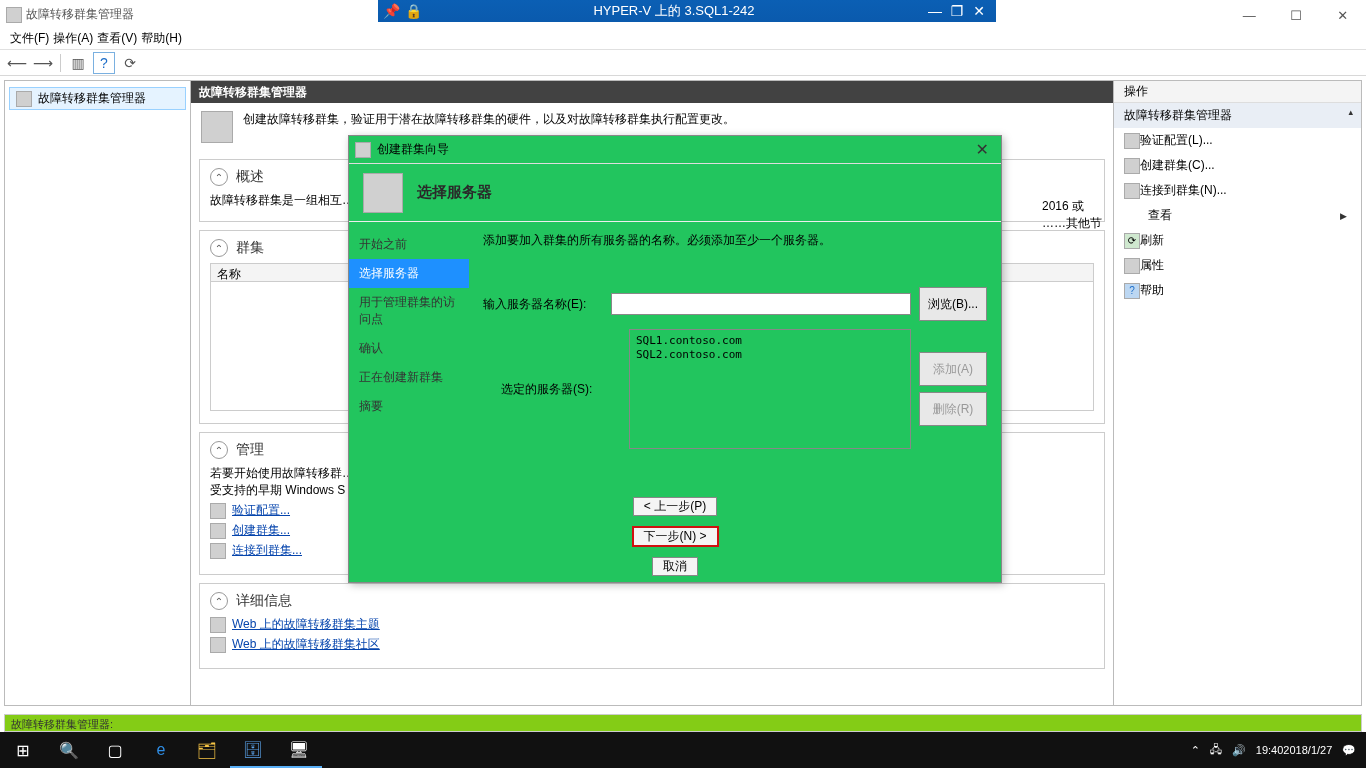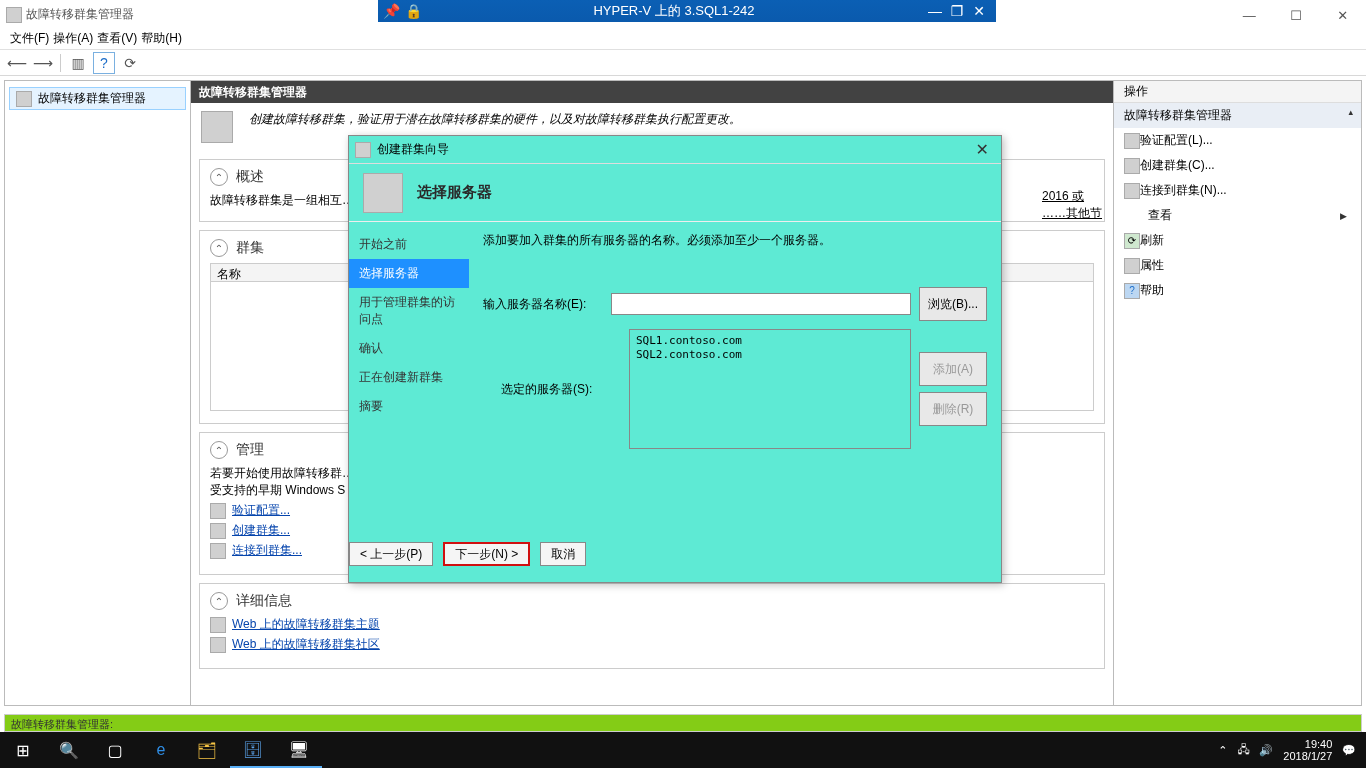--- a/index.html
+++ b/index.html
@@ -26,21 +26,21 @@
 
 .workarea { position: absolute; top: 76px; left: 0; right: 0; bottom: 58px; display: flex; border: 1px solid #bbb; margin: 4px; }
 
 .nav { width: 186px; border-right: 1px solid #bbb; background: #fff; padding: 6px 4px; }
 .nav-item { display: flex; align-items: center; gap: 6px; padding: 2px 6px; border: 1px solid transparent; }
 .nav-item.sel { background: #e5f3ff; border-color: #99d1ff; }
 .nav-item .ico { width: 16px; height: 16px; background: #d0d0d0; border: 1px solid #aaa; }
 
 .center { flex: 1; background: #fff; position: relative; padding: 0; overflow: hidden; }
 .center-hdr { background: #424242; height: 22px; display: flex; align-items: center; padding-left: 8px; color: #fff; font-weight: bold; font-size: 12px; }
-.center-intro { display: flex; gap: 16px; padding: 8px 10px; font-style: italic; }
+.center-intro { display: flex; gap: 10px; padding: 8px 10px; }
 .center-intro .big-ico { width: 32px; height: 32px; background: #d0d0d0; border: 1px solid #aaa; }
 .panel { margin: 8px; border: 1px solid #ccc; padding: 8px 10px 12px 10px; position: relative; }
 .panel-hdr { display: flex; align-items: center; gap: 8px; font-size: 14px; color: #333; margin-bottom: 6px; }
 .chev { width: 18px; height: 18px; border: 1px solid #999; border-radius: 50%; display: inline-flex; align-items: center; justify-content: center; font-size: 10px; color: #555; }
 .panel .link { color: #0645ad; text-decoration: underline; cursor: pointer; display: flex; gap: 6px; align-items: center; margin: 3px 0; }
 .panel .link .ico { width: 16px; height: 16px; background: #d0d0d0; border: 1px solid #aaa; }
 .cluster-table { margin-top: 4px; border: 1px solid #ccc; }
 .cluster-table .th { height: 18px; border-bottom: 1px solid #ccc; padding: 2px 6px; background: #f4f4f4; font-size: 12px; }
 .cluster-table .body { height: 128px; }
 
@@ -48,52 +48,52 @@
 .act-hdr { height: 22px; display: flex; align-items: center; padding-left: 10px; font-size: 12px; border-bottom: 1px solid #ddd; background: #f4f4f4; }
 .act-sec { background: #e9eef5; padding: 4px 10px; font-size: 12px; position: relative; }
 .act-sec::after { content: "▴"; position: absolute; right: 8px; top: 4px; font-size: 9px; color: #333; }
 .act-item { display: flex; align-items: center; padding: 4px 10px; font-size: 12px; cursor: default; }
 .act-item .ico { width: 16px; height: 16px; background: #d0d0d0; border: 1px solid #aaa; display:inline-flex; align-items:center; justify-content:center; font-size:10px; }
 .act-item.sub { justify-content: space-between; padding-right: 14px; }
 .act-item .arrow { font-size: 9px; color: #333; }
 
 .status { position: absolute; left: 4px; right: 4px; bottom: 36px; height: 18px; background: #84cc16; border: 1px solid #ccc; padding: 2px 6px; font-size: 11px; color: #333; }
 
-.dialog { position: absolute; top: 135px; left: 348px; width: 654px; height: 448px; background: #5eead4; border: 1px solid #888; box-shadow: 2px 2px 8px rgba(0,0,0,0.25); }
+.dialog { position: absolute; top: 135px; left: 348px; width: 654px; height: 448px; background: #22c55e; border: 1px solid #888; box-shadow: 2px 2px 8px rgba(0,0,0,0.25); }
 .dlg-title { height: 28px; display: flex; align-items: center; padding: 0 6px; border-bottom: 1px solid #ddd; justify-content: space-between; }
 .dlg-title .left { display: flex; align-items: center; gap: 6px; }
 .dlg-title .ico { width: 16px; height: 16px; background: #d0d0d0; border: 1px solid #aaa; }
 .dlg-close { font-size: 16px; padding: 0 6px; cursor: default; color: #333; }
 .dlg-hdr { height: 58px; display: flex; align-items: center; gap: 14px; padding: 8px 14px; border-bottom: 1px solid #eee; }
 .dlg-hdr .big-ico { width: 40px; height: 40px; background: #d0d0d0; border: 1px solid #aaa; }
 .dlg-hdr .txt { font-size: 15px; font-weight: bold; color: #2a2a2a; }
 .dlg-body { display: flex; height: 310px; }
 .dlg-side { width: 120px; border-right: 0; padding: 8px 0; }
 .dlg-step { padding: 6px 10px; font-size: 12px; color: #333; }
 .dlg-step.sel { background: #1e90ff; color: #fff; }
 .dlg-main { flex: 1; padding: 10px 14px; font-size: 12px; position: relative; }
 .dlg-row { display: flex; align-items: center; gap: 8px; margin: 8px 0; }
 .dlg-lbl { width: 120px; }
 .dlg-input { flex: 1; height: 22px; border: 1px solid #888; padding: 2px 4px; font-size: 12px; }
 .dlg-btn-sm { width: 68px; height: 34px; border: 1px solid #888; background: #e8e8e8; font-size: 12px; }
 .dlg-btn-sm:disabled { color: #999; }
 .dlg-list { flex: 1; height: 120px; border: 1px solid #888; padding: 4px 6px; font-family: Consolas, monospace; font-size: 11px; line-height: 14px; white-space: pre; }
-.dlg-footer { height: 44px; display: flex; align-items: center; gap: 10px; padding-right: 16px; }
+.dlg-footer { height: 44px; display: flex; align-items: center; justify-content: flex-end; gap: 10px; padding-right: 0; flex-direction: column; }
 .dlg-fbtn { height: 24px; padding: 0 10px; border: 1px solid #888; background: #f5f5f5; font-size: 12px; display:inline-flex; align-items:center; gap:4px; }
 .dlg-fbtn.highlight { border: 2px solid #d01010; }
 
 .m2016 { position: absolute; top: 366px; right: 260px; font-size: 12px; color: #000; }
 
 .watermark { position: absolute; right: 10px; bottom: 2px; font-size: 24px; font-weight: bold; color: #fff; text-shadow: 0 0 4px #1976d2, 1px 1px 2px #1976d2; font-style: italic; }
 
 .taskbar { position: absolute; left: 0; right: 0; bottom: 0; height: 36px; background: #111; display: flex; align-items: center; }
 .tb-item { width: 46px; height: 36px; display: flex; align-items: center; justify-content: center; color: #fff; font-size: 16px; }
 .tb-item.active { border-bottom: 2px solid #5ab0f7; }
 .tray { margin-left: auto; display: flex; align-items: center; color: #fff; gap: 10px; padding-right: 10px; font-size: 11px; }
-.tray .stack { display: flex; flex-direction: column; line-height: 12px; text-align: right; }
+.tray .stack { display: flex; flex-direction: row; line-height: 12px; text-align: right; }
 </style>
 </head>
 <body>
 
 <div class="hyperv-bar">
   <div class="hyperv-left">
     <span class="hyperv-icon">📌</span>
     <span class="hyperv-icon">🔒</span>
   </div>
   <div class="hyperv-title">HYPER-V 上的 3.SQL1-242</div>
@@ -232,21 +232,21 @@
         <span class="ico"></span>
         <span>属性</span>
       </div>
     <div class="act-item">
         <span class="ico" style="background:#bcd7f2;color:#1e6ec8;">?</span>
         <span>帮助</span>
       </div>
   </div>
 </div>
 
-<div class="m2016" style="top:188px; right:264px; width:60px;text-decoration:underline;">2016 或 ……其他节</div>
+<div class="m2016" style="top:198px; right:264px; width:60px;">2016 或 ……其他节</div>
 
 <div class="status">故障转移群集管理器:</div>
 
 <div class="dialog">
   <div class="dlg-title">
     <div class="left">
         <span class="ico"></span>
         <span>创建群集向导</span>
       </div>
     <div class="dlg-close">✕</div>

